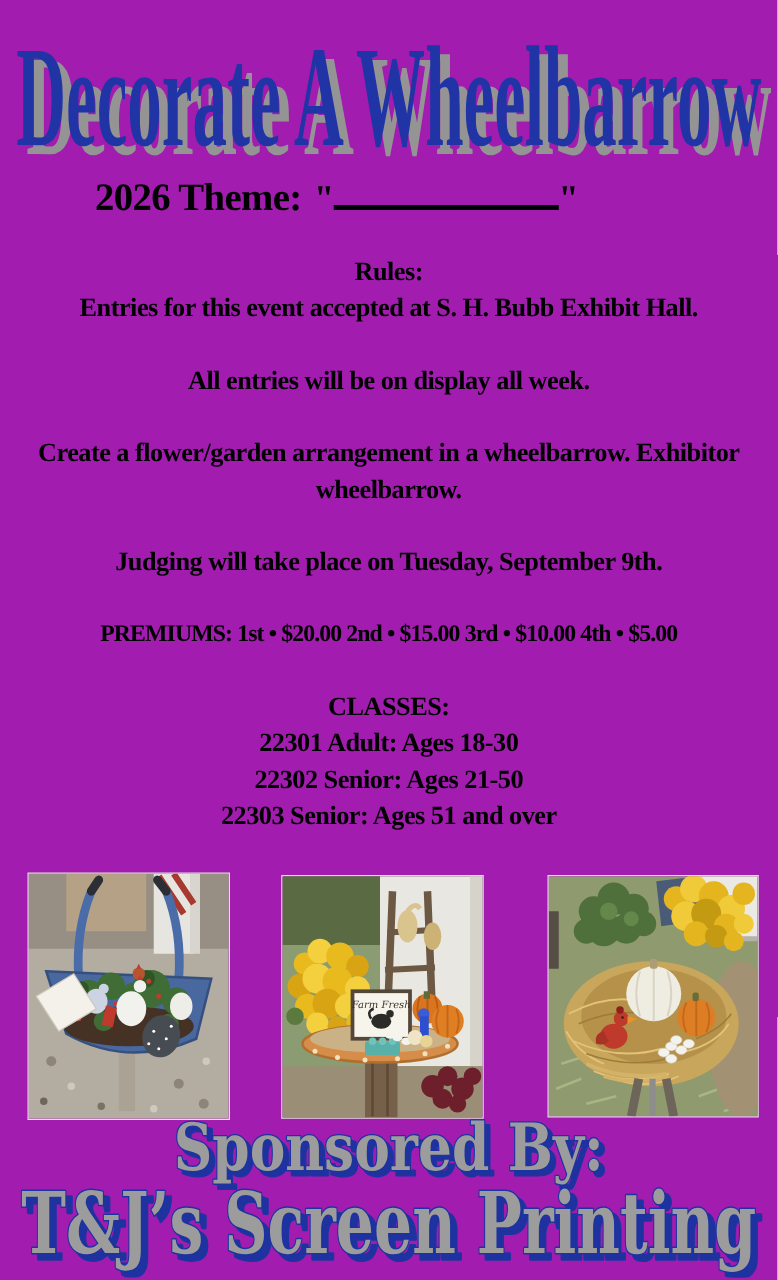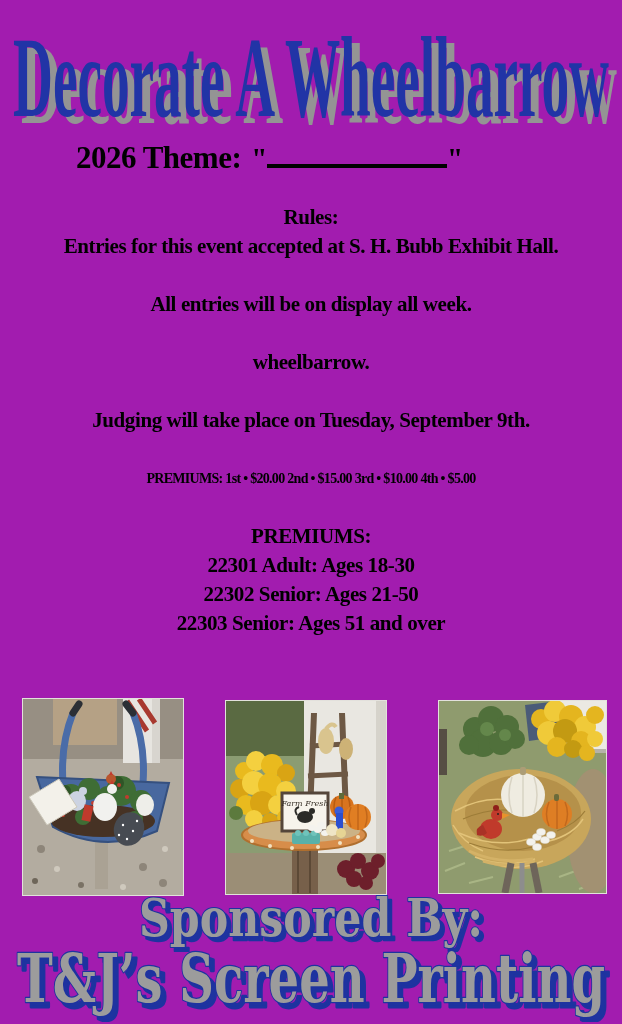--- a/index.html
+++ b/index.html
@@ -22,21 +22,21 @@
     border-bottom:4px solid #000;vertical-align:baseline;
   }
   .theme .q{font-size:29px;}
   
   .rules{
     position:absolute;top:203px;left:0;width:622px;text-align:center;
     font-size:21px;font-weight:bold;line-height:29px;letter-spacing:-0.4px;color:#000;
   }
   .para{margin:0 0 29px 0;}
   .line{white-space:nowrap;}
-  .premiums{font-size:14px;letter-spacing:-0.7px;}
+  .premiums{font-size:19px;letter-spacing:-0.7px;}
   
   .photo{position:absolute;top:698px;line-height:0;text-align:center;}
   .photo svg{display:block;border:1px solid #e3e1dc;}
   #photo1{left:22px;}
   #photo2{left:225px;top:700px;}
   #photo3{left:438px;top:700px;}
   .sign-text{font-family:"DejaVu Serif",serif;font-size:8px;font-style:italic;fill:#3a332a;}
   
   .sponsor-svg{position:absolute;left:0;}
   #sponsor1{top:892px;}
@@ -62,30 +62,31 @@
 
   <div class="rules">
     <div class="para">
       <div class="line">Rules:</div>
       <div class="line">Entries for this event accepted at S. H. Bubb Exhibit Hall.</div>
     </div>
     <div class="para">
       <div class="line">All entries will be on display all week.</div>
     </div>
     <div class="para">
+      <div class="line">Create a flower/garden arrangement in a wheelbarrow. Exhibitor</div>
       <div class="line">wheelbarrow.</div>
     </div>
     <div class="para">
       <div class="line">Judging will take place on Tuesday, September 9th.</div>
     </div>
     <div class="para">
       <div class="line premiums">PREMIUMS: 1st • $20.00 2nd • $15.00 3rd • $10.00 4th • $5.00</div>
     </div>
     <div class="para">
-      <div class="line">PREMIUMS:</div>
+      <div class="line">CLASSES:</div>
       <div class="line">22301 Adult: Ages 18-30</div>
       <div class="line">22302 Senior: Ages 21-50</div>
       <div class="line">22303 Senior: Ages 51 and over</div>
     </div>
   </div>
 
   <div class="photo" id="photo1">
     <svg width="160" height="196" viewBox="0 0 160 196">
       <rect width="160" height="196" fill="#b3aca0"></rect>
       <rect width="160" height="60" fill="#978f83"></rect>

